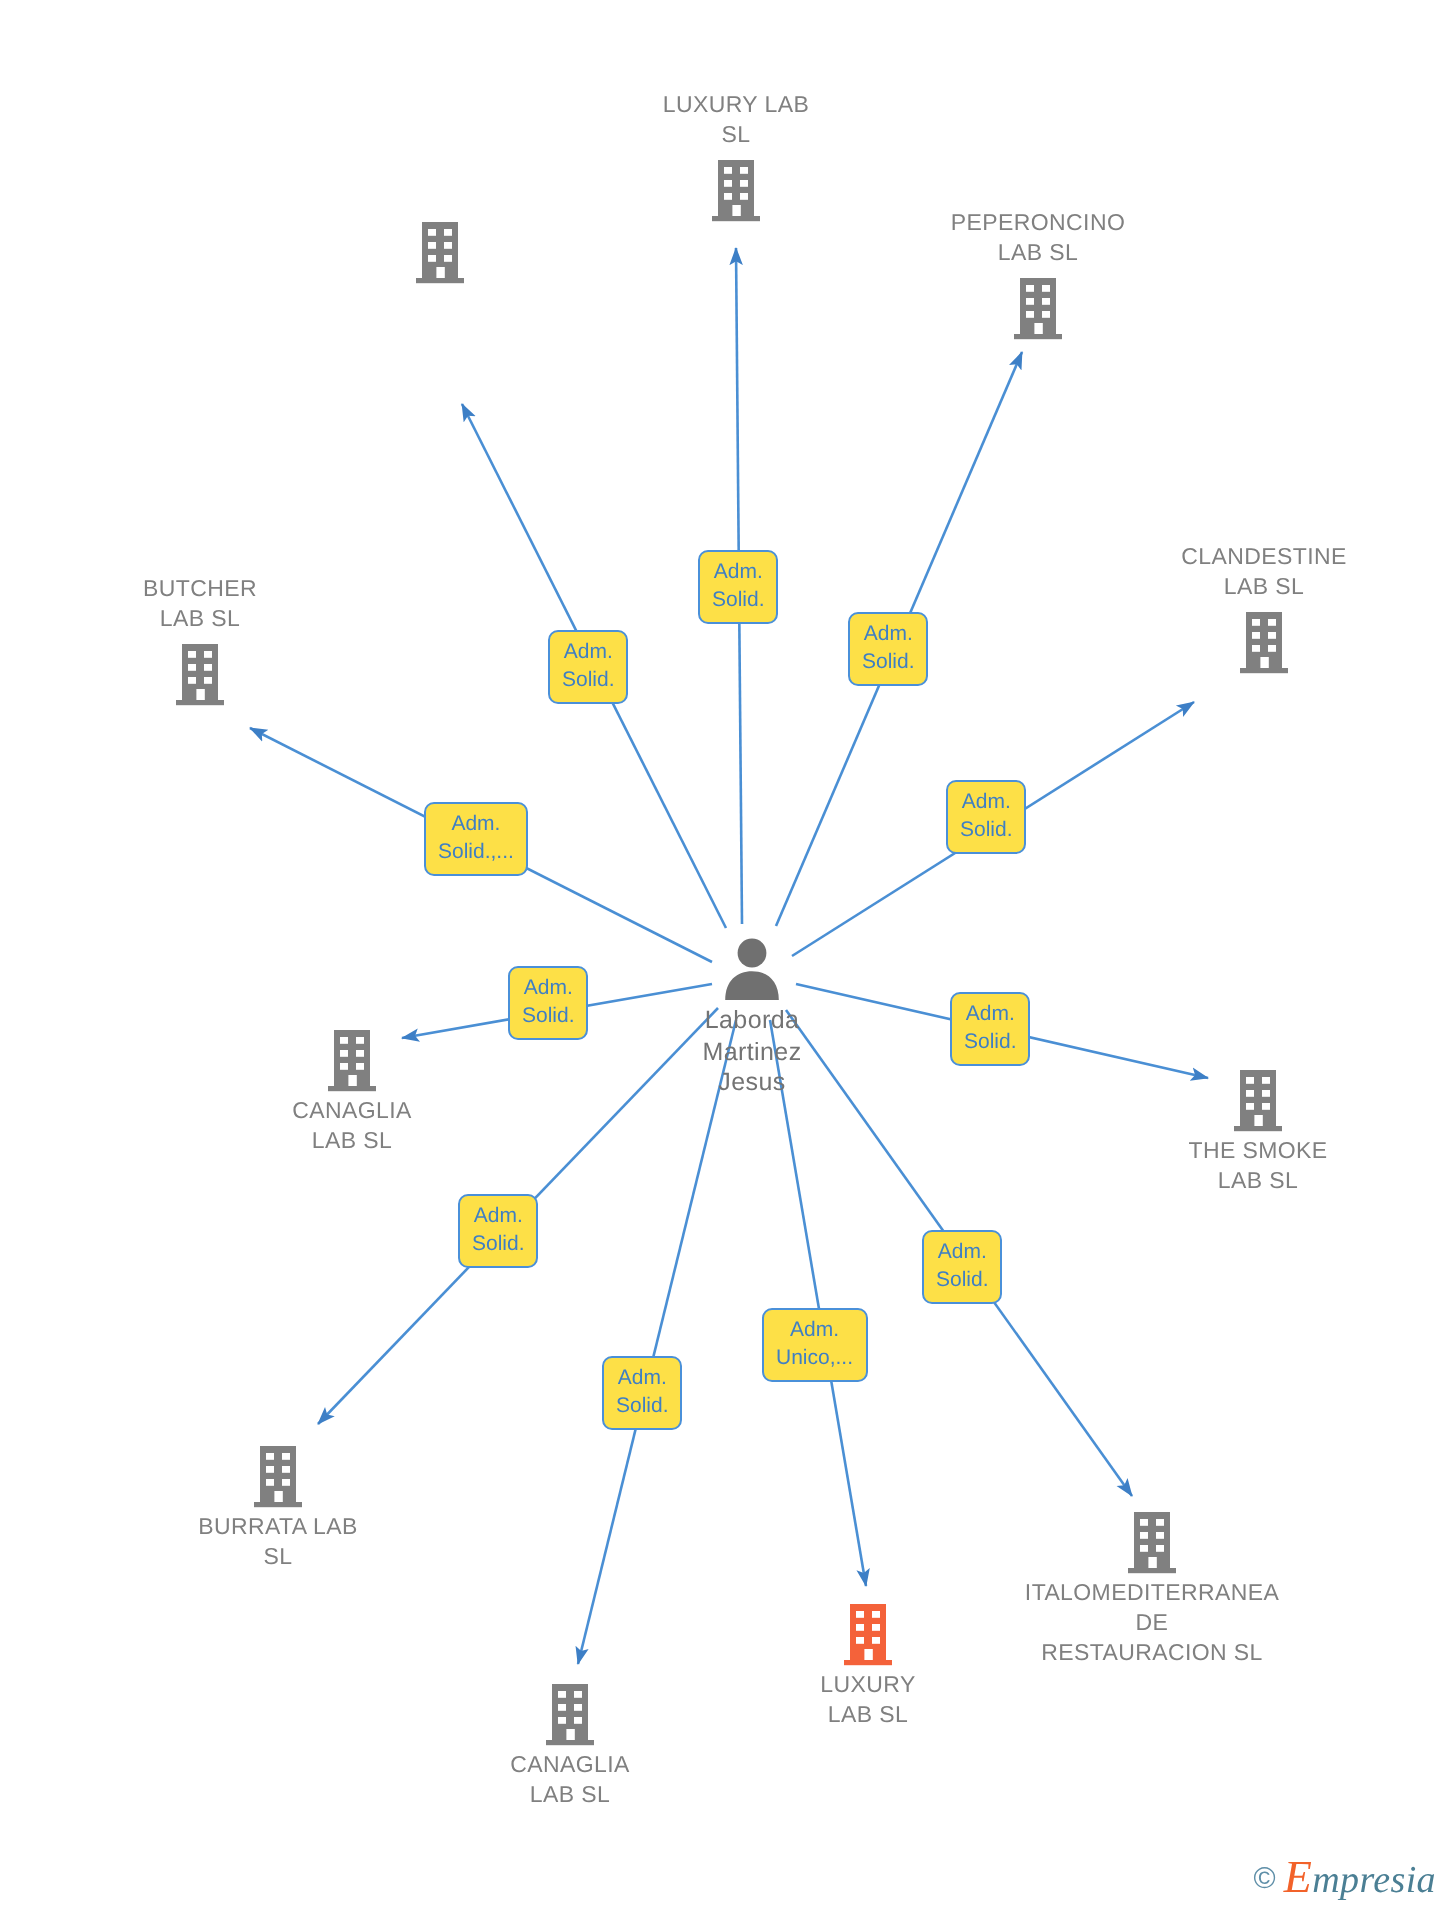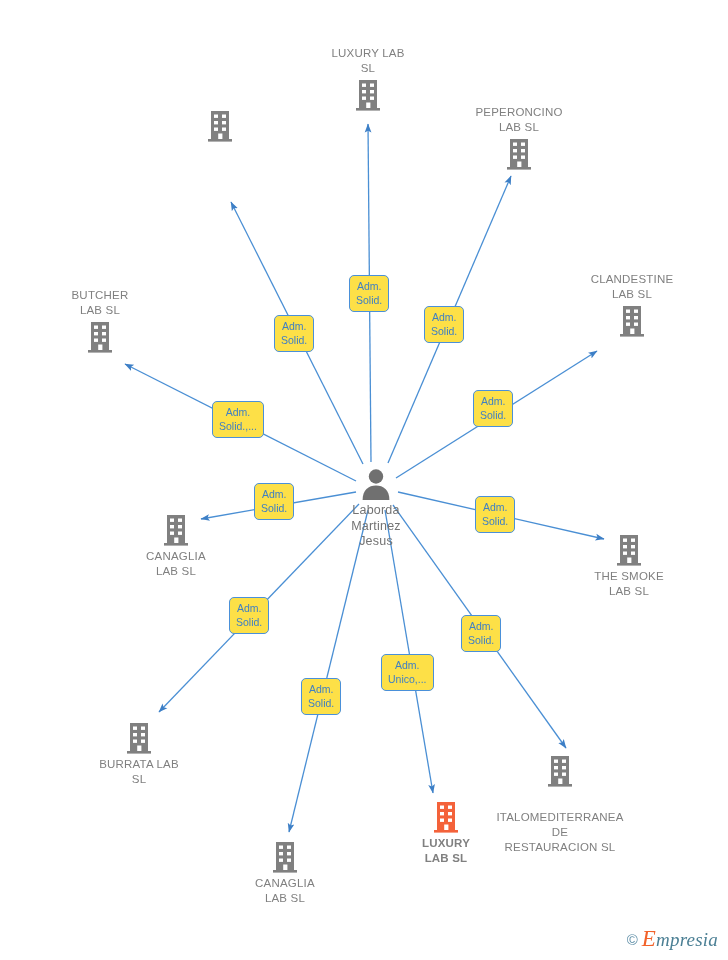--- a/index.html
+++ b/index.html
@@ -270,21 +270,21 @@
         <rect x="15" y="11" width="4" height="3.4" fill="#ffffff"></rect>
         <rect x="7" y="17.5" width="4" height="3.4" fill="#ffffff"></rect>
         <rect x="15" y="17.5" width="4" height="3.4" fill="#ffffff"></rect>
         <rect x="11.2" y="23.5" width="4.2" height="5.5" fill="#ffffff"></rect>
       </svg>
     </span>
     <span class="node-label">BURRATA LAB
 SL</span>
   </div>
 
-  <div class="node label-below" style="left:560px; top:755px; width:190px; margin-left:-95px;gap:20px;">
+  <div class="node label-below" style="left:576px; top:755px; width:190px; margin-left:-95px;">
     <span class="node-icon">
       <svg width="26" height="32" viewBox="0 0 26 32" xmlns="http://www.w3.org/2000/svg">
         <rect x="4" y="1" width="18" height="28" fill="#808080"></rect>
         <rect x="1" y="29" width="24" height="2.6" fill="#808080"></rect>
         <rect x="7" y="4.5" width="4" height="3.4" fill="#ffffff"></rect>
         <rect x="15" y="4.5" width="4" height="3.4" fill="#ffffff"></rect>
         <rect x="7" y="11" width="4" height="3.4" fill="#ffffff"></rect>
         <rect x="15" y="11" width="4" height="3.4" fill="#ffffff"></rect>
         <rect x="7" y="17.5" width="4" height="3.4" fill="#ffffff"></rect>
         <rect x="15" y="17.5" width="4" height="3.4" fill="#ffffff"></rect>
@@ -307,21 +307,21 @@
         <rect x="15" y="11" width="4" height="3.4" fill="#ffffff"></rect>
         <rect x="7" y="17.5" width="4" height="3.4" fill="#ffffff"></rect>
         <rect x="15" y="17.5" width="4" height="3.4" fill="#ffffff"></rect>
         <rect x="11.2" y="23.5" width="4.2" height="5.5" fill="#ffffff"></rect>
       </svg>
     </span>
     <span class="node-label">CANAGLIA
 LAB  SL</span>
   </div>
 
-  <div class="node label-below" style="left:446px; top:801px;font-weight:bold;">
+  <div class="node label-below" style="left:434px; top:801px;">
     <span class="node-icon">
       <svg width="26" height="32" viewBox="0 0 26 32" xmlns="http://www.w3.org/2000/svg">
         <rect x="4" y="1" width="18" height="28" fill="#f4623a"></rect>
         <rect x="1" y="29" width="24" height="2.6" fill="#f4623a"></rect>
         <rect x="7" y="4.5" width="4" height="3.4" fill="#ffffff"></rect>
         <rect x="15" y="4.5" width="4" height="3.4" fill="#ffffff"></rect>
         <rect x="7" y="11" width="4" height="3.4" fill="#ffffff"></rect>
         <rect x="15" y="11" width="4" height="3.4" fill="#ffffff"></rect>
         <rect x="7" y="17.5" width="4" height="3.4" fill="#ffffff"></rect>
         <rect x="15" y="17.5" width="4" height="3.4" fill="#ffffff"></rect>

